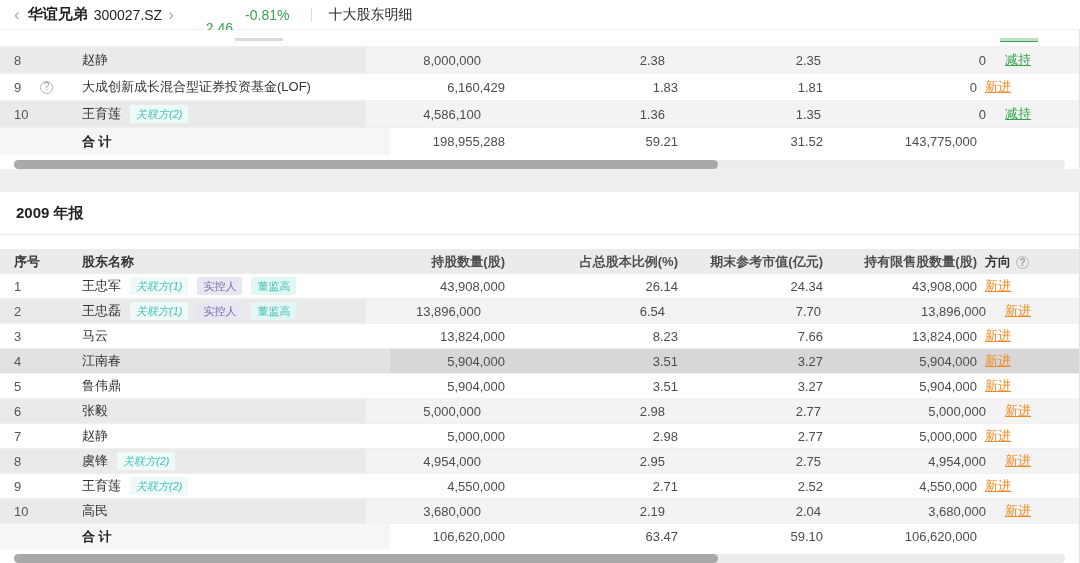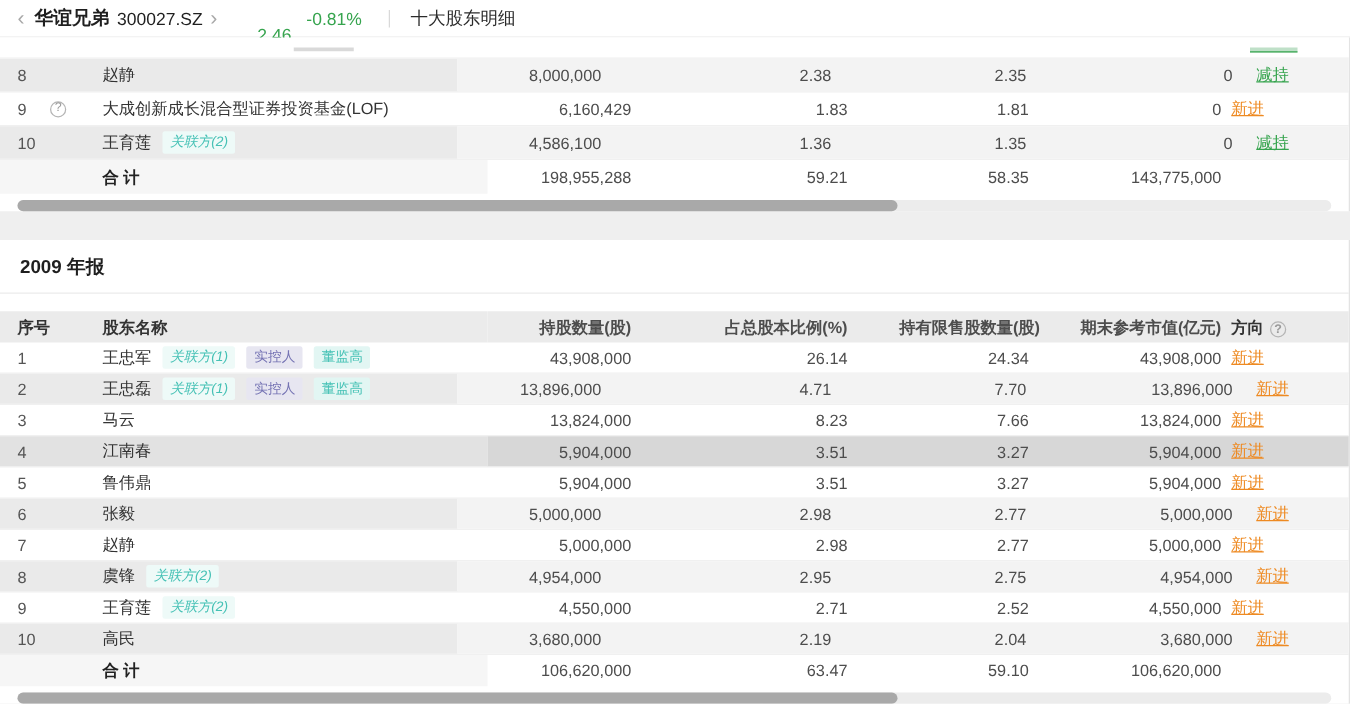--- a/index.html
+++ b/index.html
@@ -142,21 +142,21 @@
     </div>
   <div class="row total">
     <div class="lwrap">
       <span class="col-no"></span>
       <span class="col-ico"></span>
       <span class="col-name">合 计</span>
     </div>
     <div class="rwrap">
       <span class="num c-shares">198,955,288</span>
       <span class="num c-ratio">59.21</span>
-      <span class="num c-value">58.35</span>
+      <span class="num c-value">31.52</span>
       <span class="num c-restricted">143,775,000</span>
       <span class="c-dir"></span>
     </div>
   </div>
   <div class="hscroll">
     <div class="thumb"></div>
   </div>
 </div>
 
 <div class="gap"></div>
@@ -166,22 +166,22 @@
   <div class="tbl-pad">
     <div class="row hrow">
       <div class="lwrap">
         <span class="col-no">序号</span>
         <span class="col-ico"></span>
         <span class="col-name">股东名称</span>
       </div>
       <div class="rwrap">
         <span class="num c-shares">持股数量(股)</span>
         <span class="num c-ratio">占总股本比例(%)</span>
+        <span class="num c-value">期末参考市值(亿元)</span>
         <span class="num c-restricted">持有限售股数量(股)</span>
-        <span class="num c-value">期末参考市值(亿元)</span>
         <span class="c-dir"><span>方向</span><span class="q-circle dir-q"></span></span>
       </div>
     </div>
     <div>
         <div class="row">
           <div class="lwrap">
             <span class="col-no">1</span>
             <span class="col-ico"></span>
             <span class="col-name">王忠军<span class="tag tag-related">关联方(1)</span><span class="tag tag-controller">实控人</span><span class="tag tag-executive">董监高</span></span>
           </div>
@@ -194,21 +194,21 @@
           </div>
         </div>
         <div class="row striped">
           <div class="lwrap">
             <span class="col-no">2</span>
             <span class="col-ico"></span>
             <span class="col-name">王忠磊<span class="tag tag-related">关联方(1)</span><span class="tag tag-controller">实控人</span><span class="tag tag-executive">董监高</span></span>
           </div>
           <div class="rwrap">
             <span class="num c-shares">13,896,000</span>
-            <span class="num c-ratio">4.71</span>
+            <span class="num c-ratio">6.54</span>
             <span class="num c-value">7.70</span>
             <span class="num c-restricted">13,896,000</span>
             <span class="c-dir"><a class="dir-link dir-new">新进</a></span>
           </div>
         </div>
         <div class="row">
           <div class="lwrap">
             <span class="col-no">3</span>
             <span class="col-ico"></span>
             <span class="col-name">马云</span>

